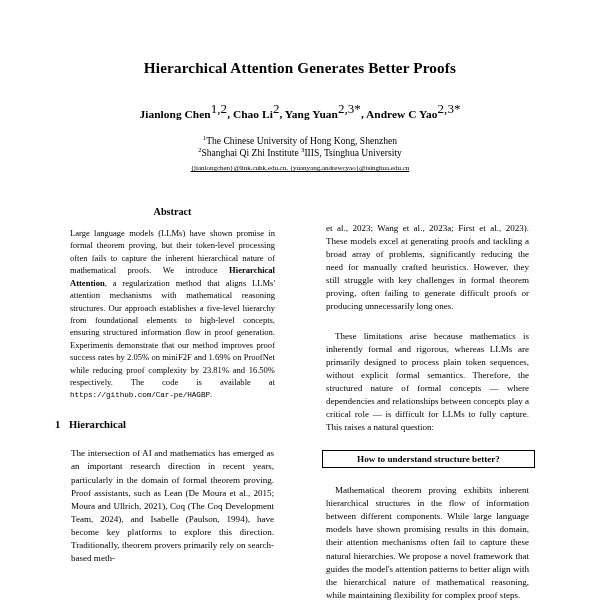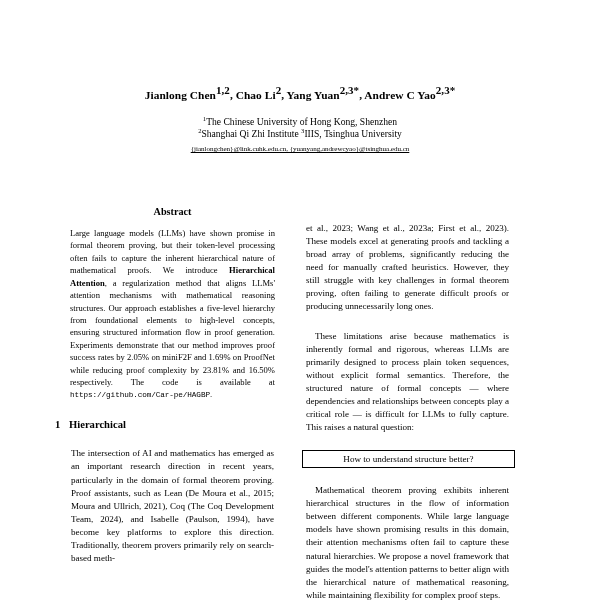--- a/index.html
+++ b/index.html
@@ -36,22 +36,22 @@
     margin: 0;
   }
   .authors {
     margin-top: 30px;
     font-size: 11.4px;
     font-weight: bold;
     line-height: 1.3;
     letter-spacing: 0.05px;
   }
   .authors sup {
-    font-size: 11px;
-    font-weight: bold;
+    font-size: 13px;
+    font-weight: normal;
     vertical-align: super;
     line-height: 0;
   }
   .affiliations {
     margin-top: 13px;
     font-size: 9.6px;
     line-height: 1.32;
   }
   .affiliations sup {
     font-size: 6.6px;
@@ -68,20 +68,21 @@
   }
 
   
   .columns {
     position: absolute;
     top: 206px;
     left: 0;
     width: 600px;
     height: 394px;
     display: flex;
+    gap: 20px;
     padding: 0 55px;
     box-sizing: border-box;
   }
   .col {
     width: 235px;
     overflow: hidden;
   }
 
   .section-head-center {
     text-align: center;
@@ -126,33 +127,34 @@
     hyphens: manual;
   }
   .para + .para { text-indent: 9px; }
   .para.cont { text-indent: 0; }
 
   
   .callout {
     border: 1.1px solid #000000;
     text-align: center;
     font-size: 9.1px;
-    font-weight: normal;
+    font-weight: bold;
     padding: 2.5px 4px 3px 4px;
     margin: 8px 10px 8px 12px;
     line-height: 1.15;
     background: #ffffff;
   }
 </style>
 </head>
 <body>
 
 <div class="page">
 
   <div class="title-block">
+    <h1 class="paper-title">Hierarchical Attention Generates Better Proofs</h1>
 
     <div class="authors">Jianlong Chen<sup>1,2</sup>, Chao Li<sup>2</sup>, Yang Yuan<sup>2,3*</sup>, Andrew C Yao<sup>2,3*</sup></div>
 
     <div class="affiliations">
       <span class="affil-line"><sup>1</sup>The Chinese University of Hong Kong, Shenzhen</span>
       <span class="affil-line"><sup>2</sup>Shanghai Qi Zhi Institute <sup>3</sup>IIIS, Tsinghua University</span>
     </div>
 
     <div class="emails">{jianlongchen}@link.cuhk.edu.cn, {yuanyang,andrewcyao}@tsinghua.edu.cn</div>
   </div>

